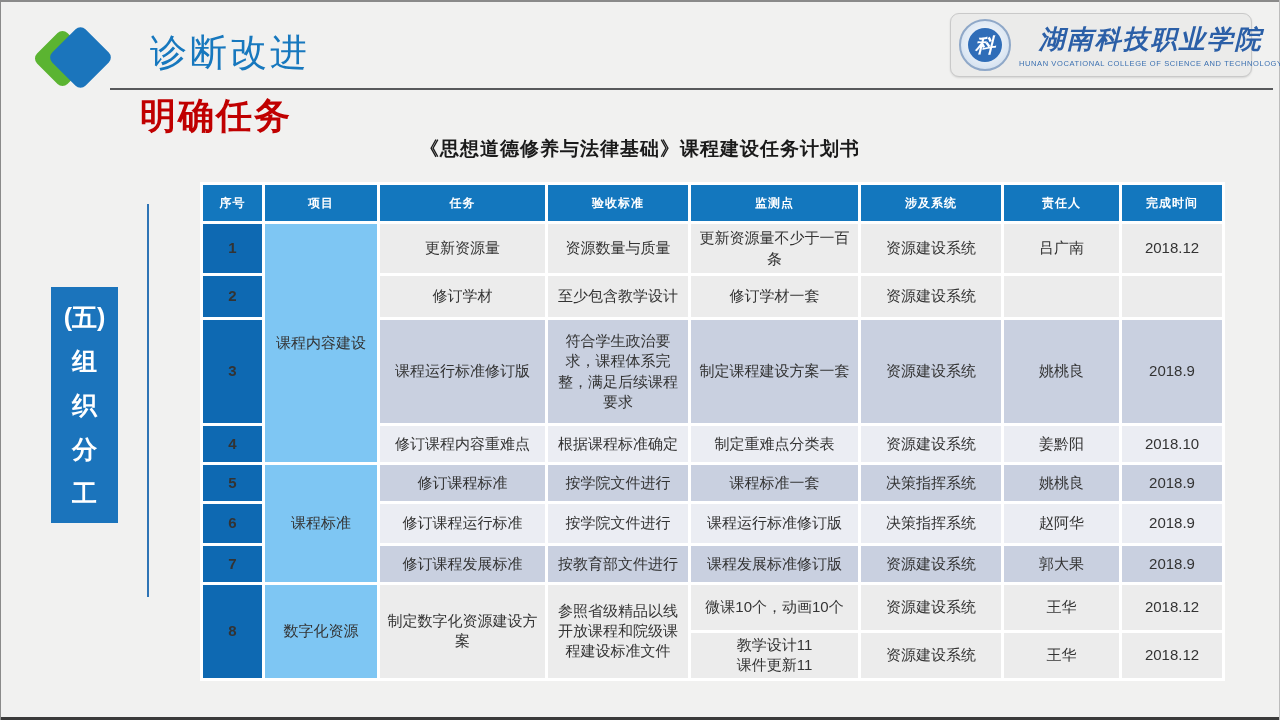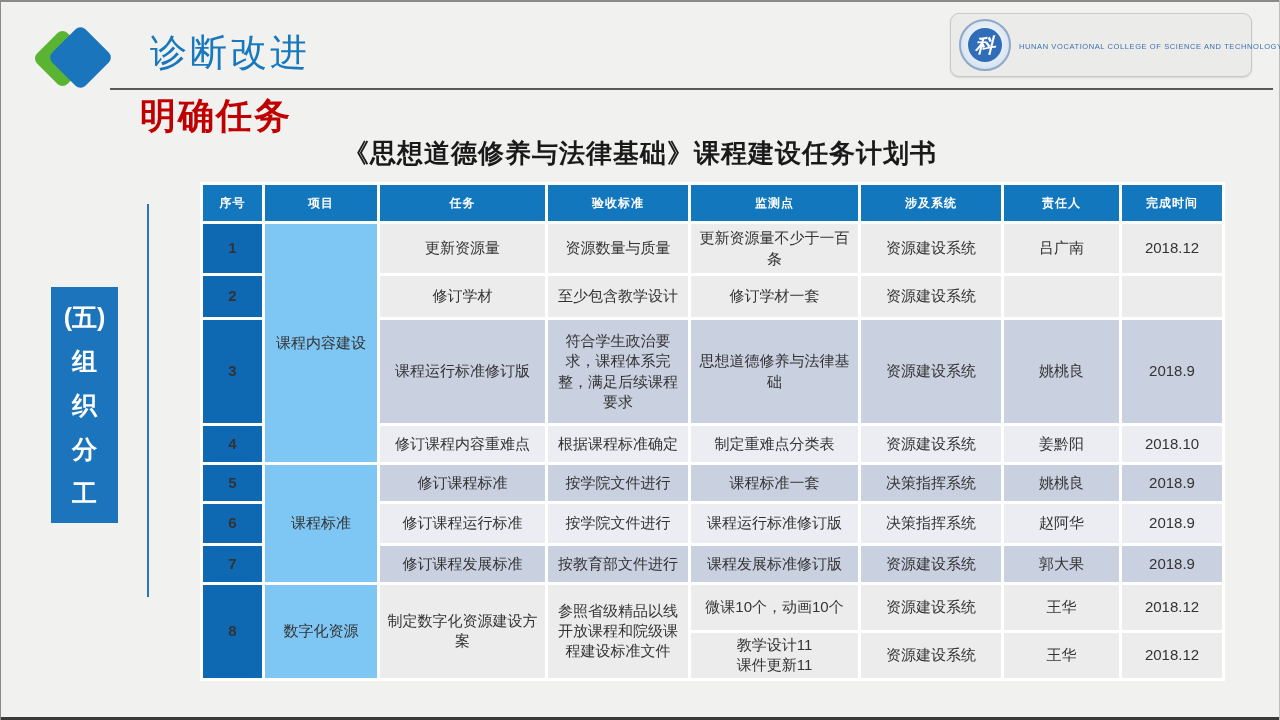--- a/index.html
+++ b/index.html
@@ -36,21 +36,21 @@
         display:flex;align-items:center;justify-content:center;}
   .seal-inner{width:34px;height:34px;border-radius:50%;background:#2F6DB8;color:#fff;
         display:flex;align-items:center;justify-content:center;font-size:20px;
         font-family:"Liberation Serif","DejaVu Serif",serif;font-style:italic;font-weight:bold;}
   .logo-text{margin-left:8px;display:flex;flex-direction:column;align-items:center;}
   .logo-cn{font-family:"Liberation Serif","DejaVu Serif",serif;font-style:italic;font-weight:bold;
         font-size:26px;color:#2B5FA7;letter-spacing:2px;white-space:nowrap;}
   .logo-en{font-size:7.5px;color:#3A6FB0;letter-spacing:.6px;margin-top:2px;white-space:nowrap;}
 
   .table-title{position:absolute;left:0;top:136px;width:1280px;text-align:center;
-        font-size:26px;font-weight:bold;color:#1A1A1A;letter-spacing:1px;}
+        font-size:19px;font-weight:bold;color:#1A1A1A;letter-spacing:1px;}
 
   
   .side-line{position:absolute;left:147px;top:204px;width:2px;height:393px;background:#2E74B5;}
   .side-label{position:absolute;left:51px;top:287px;width:67px;height:236px;background:var(--accent-blue);
         color:#fff;font-weight:bold;font-size:25px;text-align:center;line-height:44px;padding-top:8px;}
 
   
   table.task{position:absolute;left:200px;top:182px;border-collapse:collapse;table-layout:fixed;}
   table.task col.c0{width:62px}  table.task col.c1{width:115px}
   table.task col.c2{width:168px} table.task col.c3{width:143px}
@@ -84,20 +84,21 @@
 
 <div class="page-title">诊断改进</div>
 <div class="header-rule"></div>
 <div class="section-label">明确任务</div>
 
 <div class="logo">
   <div class="seal">
     <div class="seal-inner">科</div>
   </div>
   <div class="logo-text">
+    <div class="logo-cn">湖南科技职业学院</div>
     <div class="logo-en">HUNAN VOCATIONAL COLLEGE OF SCIENCE AND TECHNOLOGY</div>
   </div>
 </div>
 
 <div class="table-title">《思想道德修养与法律基础》课程建设任务计划书</div>
 
 <div class="side-line"></div>
 <div class="side-label">
     <div>(五)</div>
     <div>组</div>
@@ -146,21 +147,21 @@
         <td class="data">至少包含教学设计</td>
         <td class="data">修订学材一套</td>
         <td class="data">资源建设系统</td>
         <td class="data"></td>
         <td class="data"></td>
       </tr>
       <tr class="band">
         <td class="num">3</td>
         <td class="data">课程运行标准修订版</td>
         <td class="data">符合学生政治要求，课程体系完整，满足后续课程要求</td>
-        <td class="data">思想道德修养与法律基础</td>
+        <td class="data">制定课程建设方案一套</td>
         <td class="data">资源建设系统</td>
         <td class="data">姚桃良</td>
         <td class="data">2018.9</td>
       </tr>
       <tr class="light">
         <td class="num">4</td>
         <td class="data">修订课程内容重难点</td>
         <td class="data">根据课程标准确定</td>
         <td class="data">制定重难点分类表</td>
         <td class="data">资源建设系统</td>

